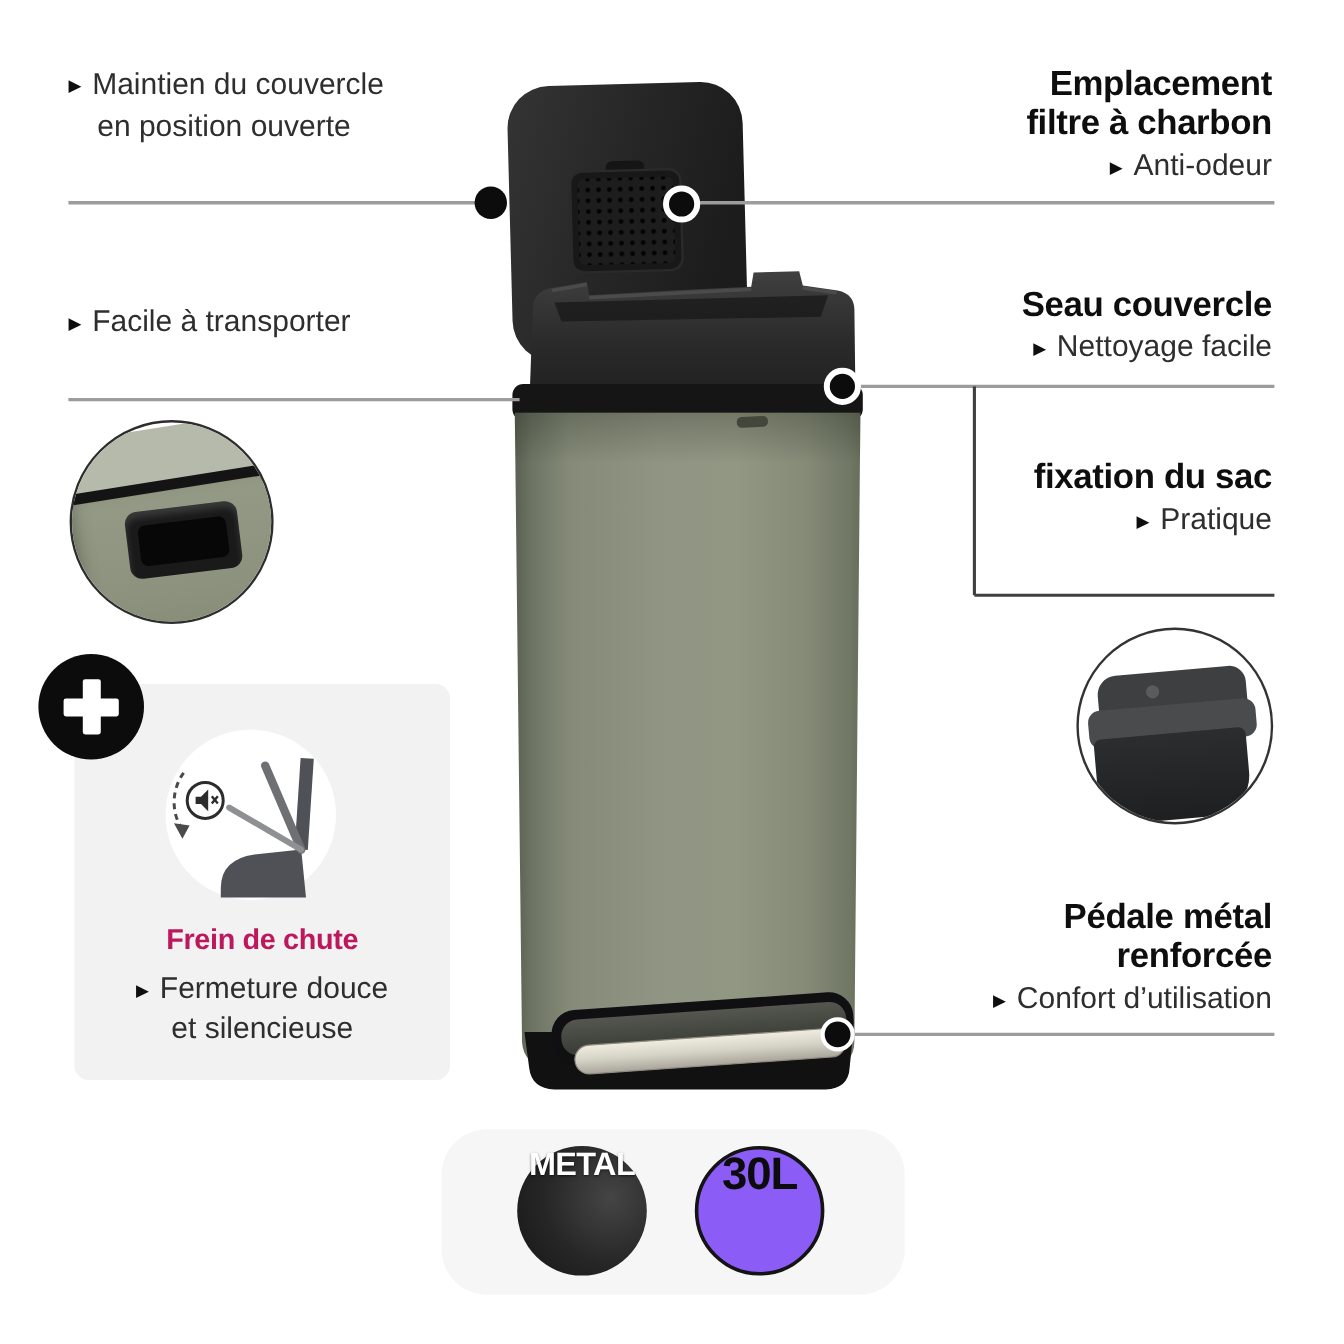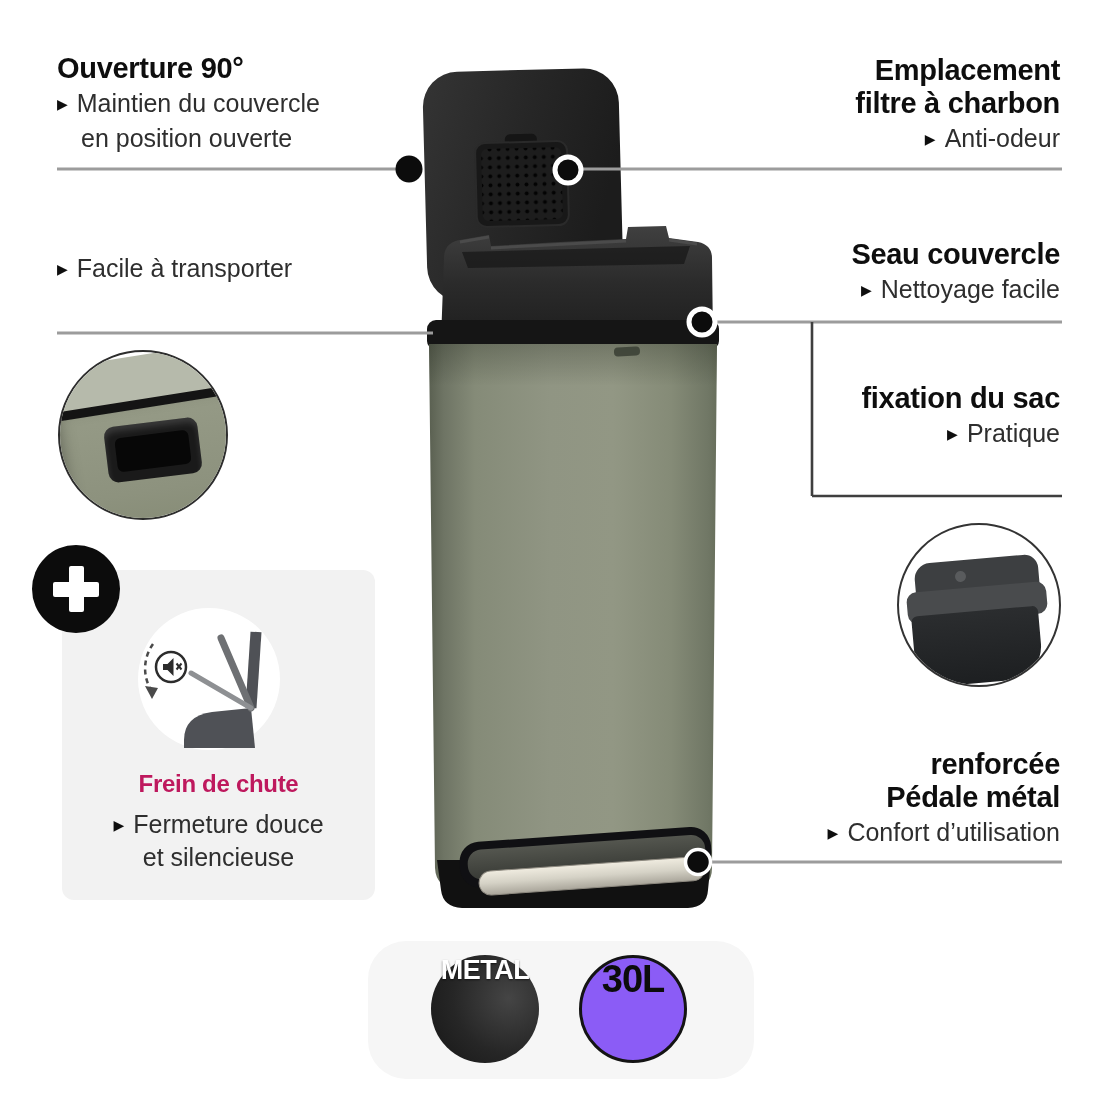--- a/index.html
+++ b/index.html
@@ -195,21 +195,20 @@
       <line x1="812" y1="496" x2="1062" y2="496"></line>
     </g>
 
     <circle cx="409" cy="169" r="13.5" fill="#0c0c0c"></circle>
     <circle cx="568" cy="170" r="13" fill="#0c0c0c" stroke="#ffffff" stroke-width="5"></circle>
     <circle cx="702" cy="322" r="13" fill="#0c0c0c" stroke="#ffffff" stroke-width="5"></circle>
     <circle cx="698" cy="862" r="12.5" fill="#0c0c0c" stroke="#ffffff" stroke-width="3.5"></circle>
   </svg>
 
   <div class="callout" style="left:57px;top:52px;">
-    <div class="co-title">Ouverture 90°</div>
     <div class="co-sub">
       <span class="bullet">▶</span>
       <span>Maintien du couvercle</span>
     </div>
     <div class="co-sub indent">
       <span>en position ouverte</span>
     </div>
   </div>
 
   <div class="callout" style="left:57px;top:250px;">
@@ -238,21 +237,21 @@
 
   <div class="callout right-align" style="right:60px;top:382px;">
     <div class="co-title">fixation du sac</div>
     <div class="co-sub">
       <span class="bullet">▶</span>
       <span>Pratique</span>
     </div>
   </div>
 
   <div class="callout right-align" style="right:60px;top:748px;">
+    <div class="co-title">Pédale métal</div>
     <div class="co-title">renforcée</div>
-    <div class="co-title">Pédale métal</div>
     <div class="co-sub">
       <span class="bullet">▶</span>
       <span>Confort d’utilisation</span>
     </div>
   </div>
 
 </div>
 
 </body></html>

